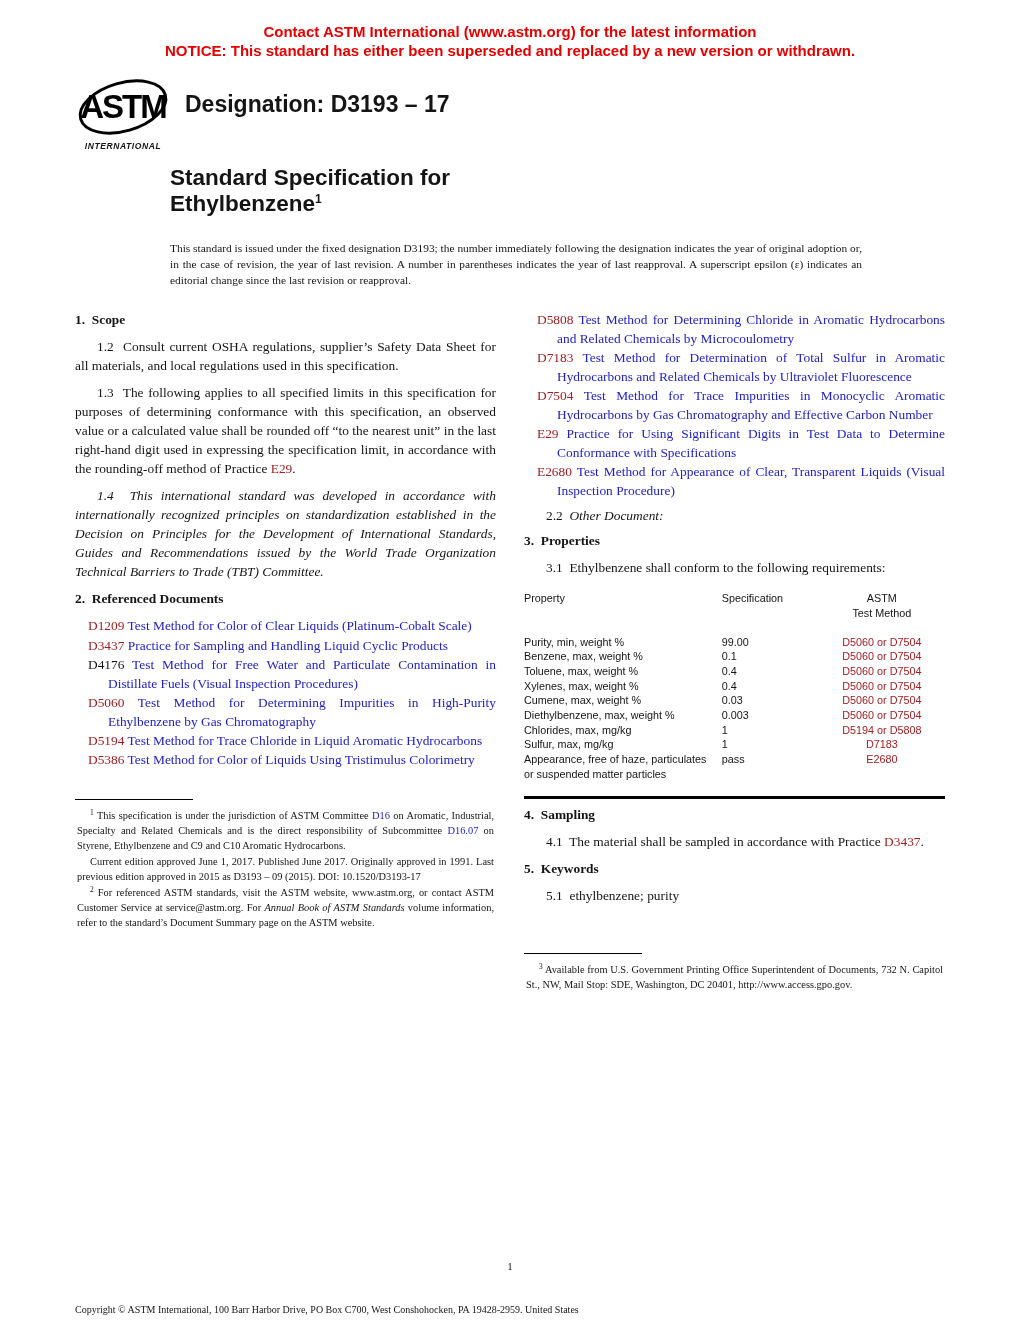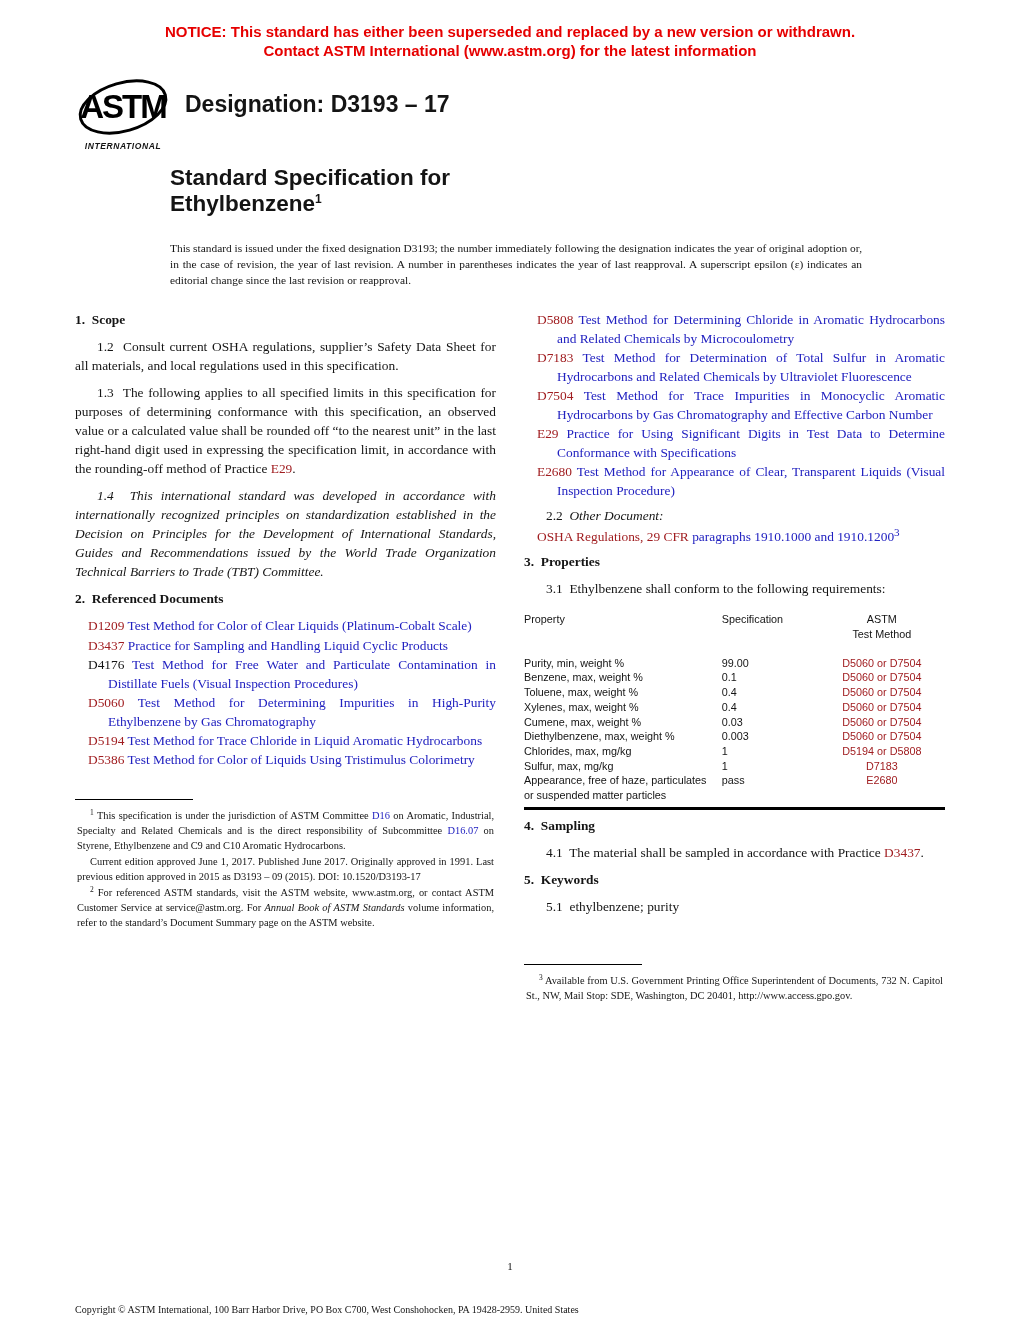--- a/index.html
+++ b/index.html
@@ -53,42 +53,42 @@
   .italic{font-style:italic;}
   .ref{margin:0 0 0 33px;text-indent:-20px;text-align:justify;}
   .red-link{color:var(--code-red);}
   .blue-link{color:var(--link-blue);}
   .black-code{color:var(--ink);}
   sup{line-height:0;}
   
   .ptable{
     margin-top:14px;font-family:"Liberation Sans","DejaVu Sans",sans-serif;
     font-size:10.8px;line-height:1.36;
-    border-bottom:3px solid #000;padding-bottom:4px;
+    border-bottom:3px solid #000;padding-bottom:14px;
   }
   .thead{display:flex;margin-bottom:14px;align-items:flex-start;}
   .trow{display:flex;align-items:flex-start;}
   .cell-prop{width:47%;text-align:left;padding-right:4px;}
   .cell-spec{width:23%;text-align:left;}
   .cell-meth{width:30%;text-align:center;}
   
   .fn-rule{width:118px;border-top:1.2px solid #000;margin:30px 0 8px;}
   .fn-rule.right{margin-top:48px;}
   .footnote{font-size:10.4px;line-height:1.45;text-align:justify;text-indent:13px;margin:0 2px 1px;}
   .footnote sup{font-size:7.5px;}
   
   .copyright{position:absolute;left:75px;top:1304px;font-size:10px;}
   .page-number{position:absolute;left:0;top:1260px;width:100%;text-align:center;font-size:11px;}
 </style>
 </head>
 <body>
 
 <div class="notice">
+  <div>Contact ASTM International (www.astm.org) for the latest information</div>
   <div>NOTICE: This standard has either been superseded and replaced by a new version or withdrawn.</div>
-  <div>Contact ASTM International (www.astm.org) for the latest information</div>
 </div>
 
 <div class="header-row">
   <div class="logo-wrap">
     <svg width="96" height="64" viewBox="0 0 96 64">
       <ellipse cx="48" cy="32" rx="44" ry="24" fill="none" stroke="#000" stroke-width="3" transform="rotate(-16 48 32)"></ellipse>
       <text x="48" y="43" text-anchor="middle" font-family="Liberation Sans, DejaVu Sans, sans-serif" font-weight="bold" font-size="33" letter-spacing="-2" fill="#000">ASTM</text>
     </svg>
     <div class="logo-sub">INTERNATIONAL</div>
   </div>
@@ -128,21 +128,20 @@
 
   <div class="col">
     <div>
         <p class="ref"><span class="red-link">D5808</span><span class="blue-link"> Test Method for Determining Chloride in Aromatic Hydrocarbons and Related Chemicals by Microcoulometry</span></p>
         <p class="ref"><span class="red-link">D7183</span><span class="blue-link"> Test Method for Determination of Total Sulfur in Aromatic Hydrocarbons and Related Chemicals by Ultraviolet Fluorescence</span></p>
         <p class="ref"><span class="red-link">D7504</span><span class="blue-link"> Test Method for Trace Impurities in Monocyclic Aromatic Hydrocarbons by Gas Chromatography and Effective Carbon Number</span></p>
         <p class="ref"><span class="red-link">E29</span><span class="blue-link"> Practice for Using Significant Digits in Test Data to Determine Conformance with Specifications</span></p>
         <p class="ref"><span class="red-link">E2680</span><span class="blue-link"> Test Method for Appearance of Clear, Transparent Liquids (Visual Inspection Procedure)</span></p>
       </div>
     <p class="para tight" style="margin-top:6px"><span>2.2&nbsp; </span><span class="italic">Other Document:</span></p>
-    <p class="ref"><span class="red-link">OSHA Regulations, 29 CFR</span><span class="blue-link"> paragraphs 1910.1000 and 1910.1200</span><sup class="blue-link">3</sup></p>
 
     <div class="sec-heading">3.&nbsp;&nbsp;Properties</div>
     <p class="para">3.1&nbsp; Ethylbenzene shall conform to the following requirements:</p>
 
     <div class="ptable">
       <div class="thead">
         <span class="cell-prop">Property</span>
         <span class="cell-spec">Specification</span>
         <span class="cell-meth"><span>ASTM</span><br><span>Test Method</span></span>
       </div>

